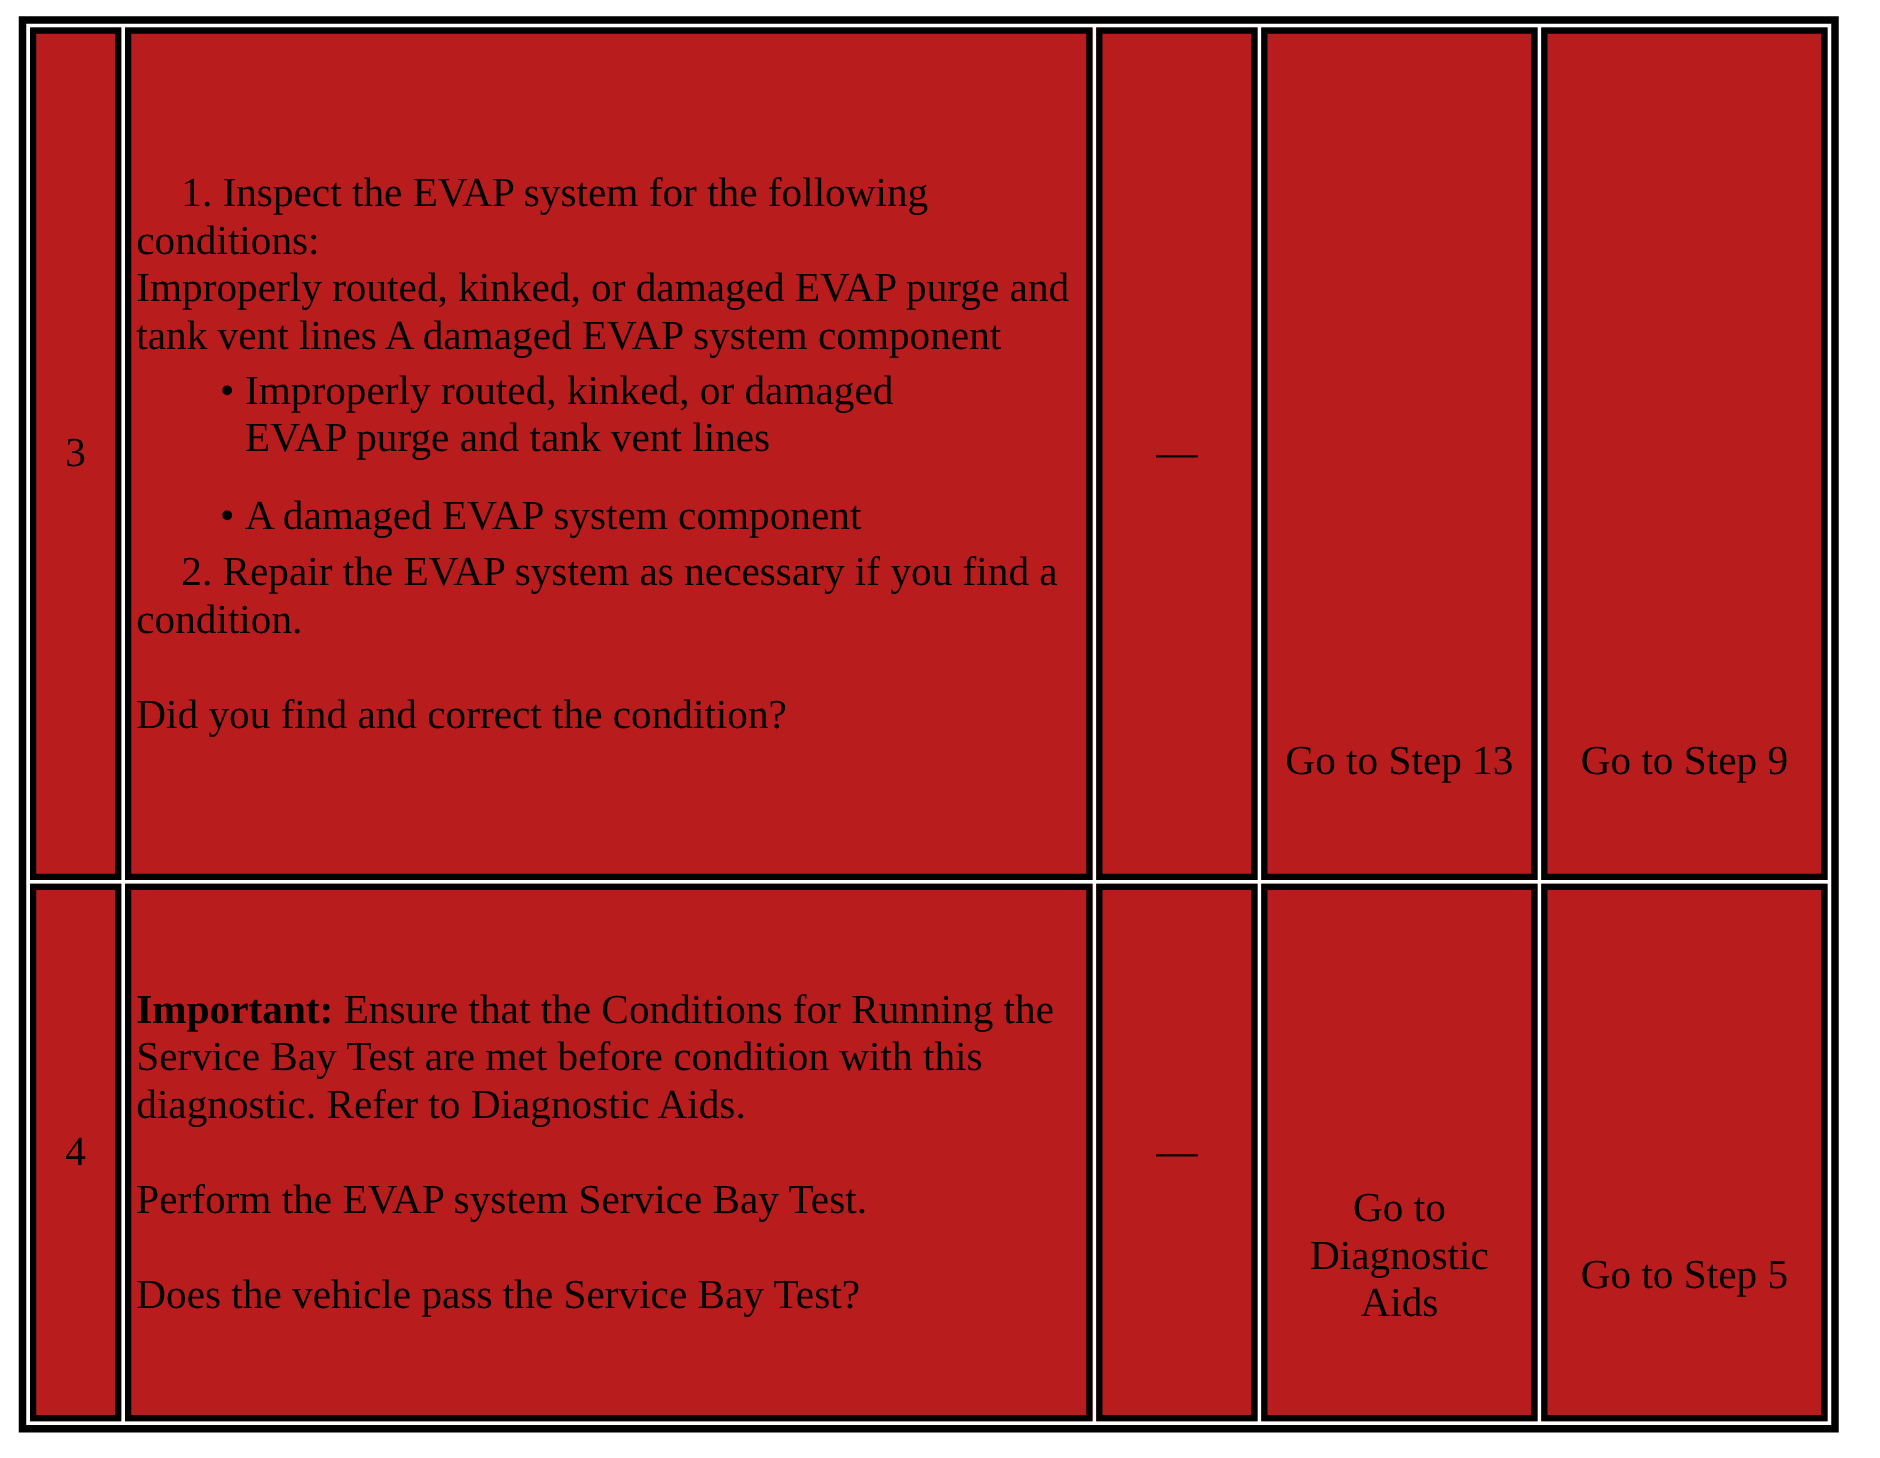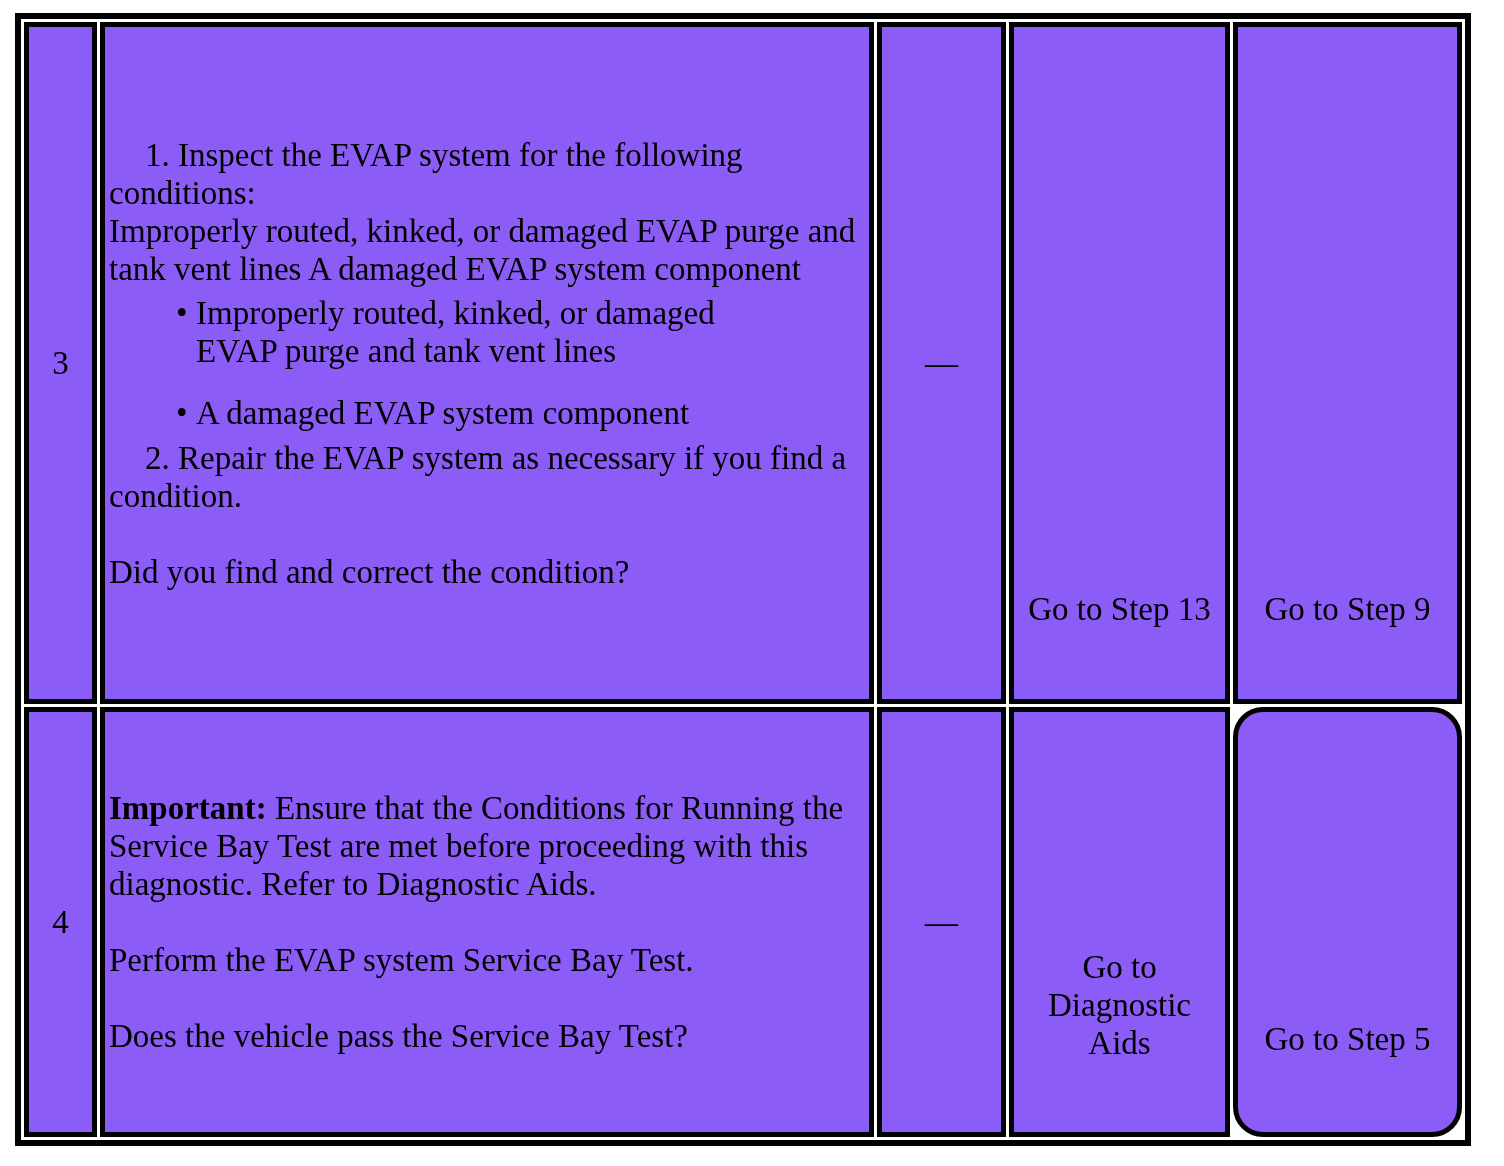--- a/index.html
+++ b/index.html
@@ -18,21 +18,21 @@
     border: 6px solid #000000;
     table-layout: fixed;
     width: 1456px;
     margin: 13px 0 0 15px;
     background: #ffffff;
   }
 
   td {
     box-sizing: border-box;
     border: 5px solid #000000;
-    background: #8b5cf6;
+    background: #b91c1c;
     font-size: 33px;
     line-height: 38px;
     overflow: hidden;
   }
 
   col.col-step   { width: 73px;  }
   col.col-action { width: 774px; }
   col.col-value  { width: 129px; }
   col.col-yes    { width: 221px; }
   col.col-no     { width: 229px; }
@@ -56,21 +56,21 @@
     vertical-align: middle;
   }
 
   td.result-cell {
     text-align: center;
     vertical-align: bottom;
     padding: 0 2px;
   }
   td.pb112 { padding-bottom: 71px; }
   td.pb70  { padding-bottom: 70px;  }
-  td.pb110 { padding-bottom: 74px; border-radius: 30px; }
+  td.pb110 { padding-bottom: 93px; }
 
   .action-content p { margin: 0; }
   p.num-p  { text-indent: 36px; }
   p.spaced { margin-top: 38px !important; }
 
   ul.cond-list {
     list-style: none;
     margin: 6px 0 7px 0;
     padding: 0 0 0 87px;
   }
@@ -116,21 +116,21 @@
       </td>
       <td class="value-cell">—</td>
       <td class="result-cell pb112">Go to Step 13</td>
       <td class="result-cell pb112">Go to Step 9</td>
     </tr>
 
     <tr class="row-4">
       <td class="step-cell">4</td>
       <td class="action-cell">
         <div class="action-content">
-          <p><b>Important:</b><span> Ensure that the Conditions for Running the Service Bay Test are met before proceeding with this diagnostic. Refer to Diagnostic Aids.</span></p>
+          <p><b>Important:</b><span> Ensure that the Conditions for Running the Service Bay Test are met before condition with this diagnostic. Refer to Diagnostic Aids.</span></p>
           <p class="spaced">Perform the EVAP system Service Bay Test.</p>
           <p class="spaced">Does the vehicle pass the Service Bay Test?</p>
         </div>
       </td>
       <td class="value-cell">—</td>
       <td class="result-cell pb70">Go to Diagnostic Aids</td>
       <td class="result-cell pb110">Go to Step 5</td>
     </tr>
   </tbody>
 </table>

